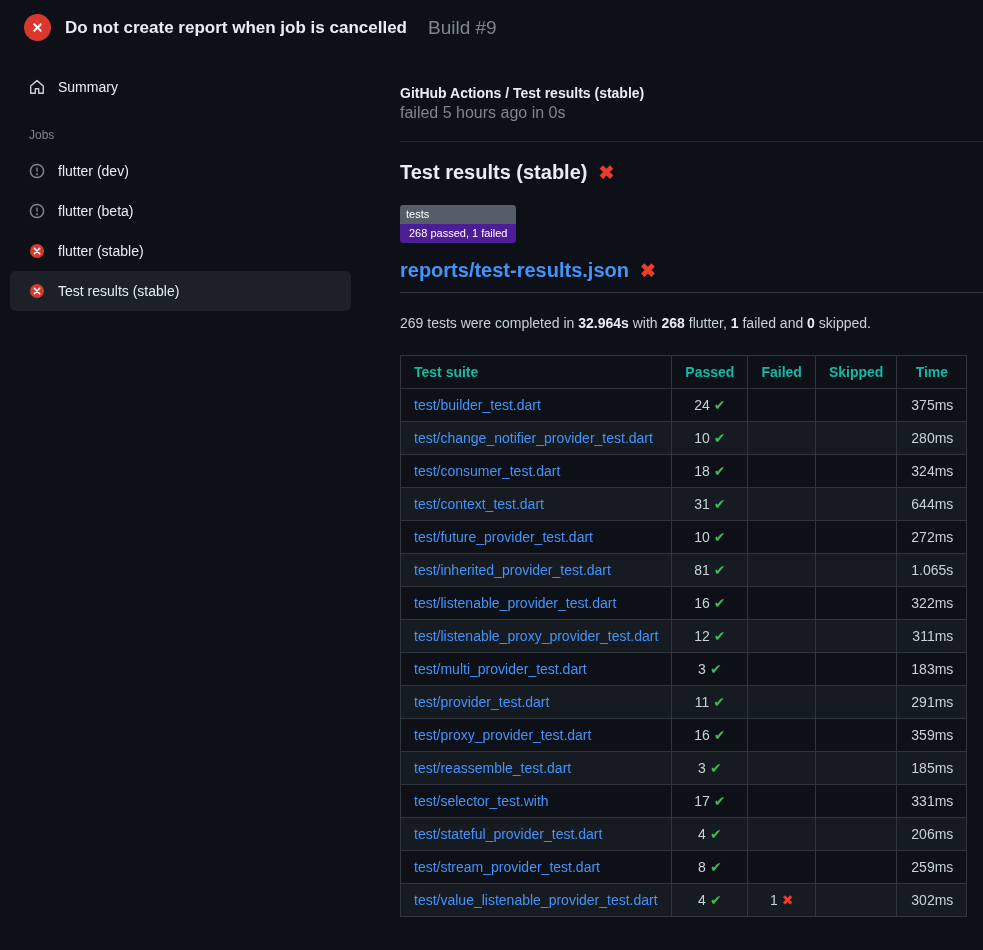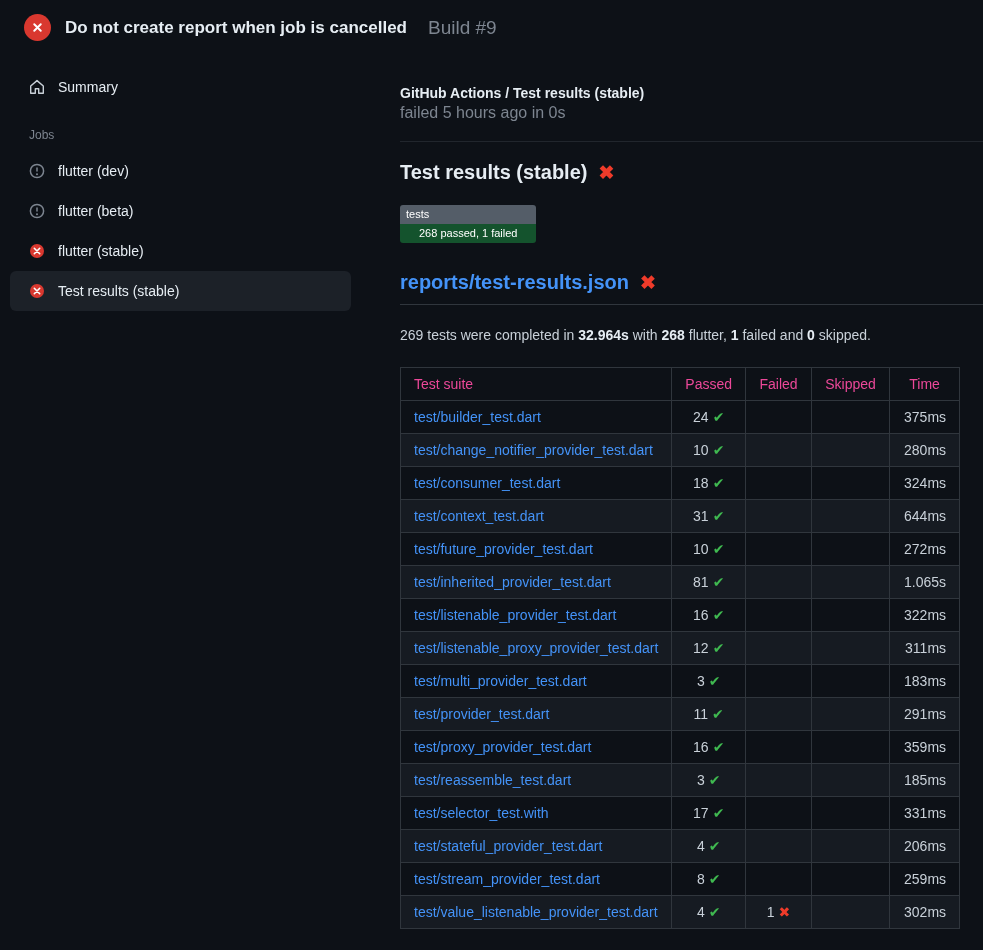--- a/index.html
+++ b/index.html
@@ -44,34 +44,34 @@
   .section-head {
     margin-top:19px; display:flex; align-items:center; gap:11px;
     font-size:20px; font-weight:700; color:#e6edf3;
   }
   .cross-glyph { color:#ef3b2a; font-size:19px; font-weight:700; line-height:1; }
   .badge {
     margin-top:21px; display:inline-flex; font-size:11px;
     border-radius:3px; overflow:hidden; color:#ffffff; line-height:1;flex-direction:column;
   }
   .badge-label { background:#545d68; padding:4px 6px; }
-  .badge-value { background:#14532d; padding:4px 19px; }
+  .badge-value { background:#4c1d95; padding:4px 9px; }
   .report-head {
-    margin-top:28px; padding-bottom:10px; border-bottom:1px solid #30363d;
+    margin-top:16px; padding-bottom:10px; border-bottom:1px solid #30363d;
     display:flex; align-items:center; gap:11px;
     font-size:20px; font-weight:700;
   }
   .report-link { color:#4493f8; text-decoration:none; cursor:pointer; }
   .summary-line { margin-top:22px; font-size:14px; color:#c9d1d9; }
   .summary-line b { color:#e6edf3; }
 
   
   table { margin-top:24px; border-collapse:collapse; font-size:14px; table-layout:fixed; }
   th, td { border:1px solid #30363d; padding:6px 13px; line-height:20px; }
-  th { font-weight:400; color:#ec4899; text-align:left; }
+  th { font-weight:700; color:#14b8a6; text-align:left; }
   th.num, td.num { text-align:center; }
   tbody tr:nth-child(2n) { background:#161b22; }
   .suite-link { color:#4493f8; text-decoration:none; cursor:pointer; }
   .check { color:#3fb950; margin-left:4px; }
   .xmark { color:#ef3b2a; margin-left:4px; }
   td.time-cell { color:#c9d1d9; text-align:right; }
 </style>
 </head>
 <body>
 

